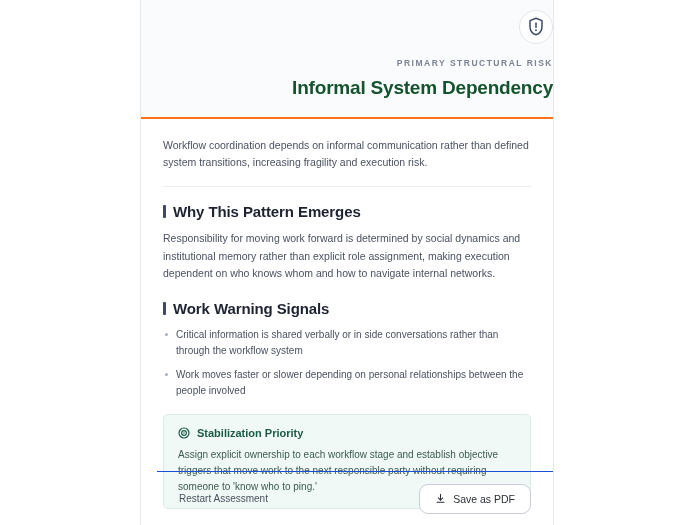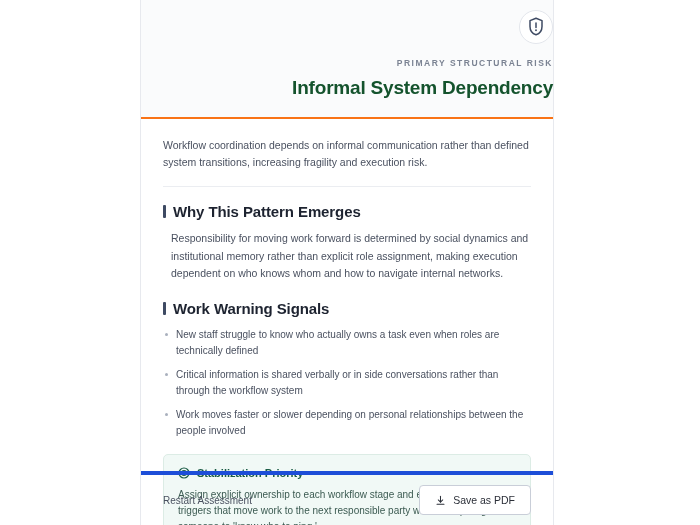--- a/index.html
+++ b/index.html
@@ -102,21 +102,21 @@
     font-weight: bold;
     color: #1d2330;
     letter-spacing: -0.1px;
     text-align: center;
   }
 
   .section-text {
     font-size: 10.5px;
     line-height: 1.65;
     color: #4a5160;
-    margin: 0 0 18px 8px;
+    margin: 0 0 18px 0;
   }
 
   ul.signals {
     list-style: none;
     margin: 0 0 16px 0;
     padding: 0;
   }
   ul.signals li {
     position: relative;
     padding-left: 13px;
@@ -156,45 +156,45 @@
   }
   .callout-text {
     font-size: 10px;
     line-height: 1.6;
     color: #3c5b52;
     margin: 0;
   }
 
   .footer {
     position: absolute;
-    left: 0;
+    left: 16px;
     right: 0;
     bottom: 0;
     height: 54px;
-    border-top: 4px solid #1d4ed8;
+    border-top: 1px solid #1d4ed8;
     display: flex;
     align-items: center;
     justify-content: space-between;
     padding: 0 22px;
     box-sizing: border-box;
   }
 
   .restart-link {
     font-size: 10px;
     color: #4a5160;
     text-decoration: none;
     cursor: pointer;
   }
 
   .pdf-btn {
     display: flex;
     align-items: center;
     gap: 7px;
     border: 1px solid #c9ced8;
-    border-radius: 4px;
+    border-radius: 9px;
     background: #ffffff;
     padding: 8px 15px;
     font-size: 10.5px;
     color: #2b2f38;
     cursor: pointer;
     font-family: "Liberation Sans", sans-serif;
     text-align: right;
   }
 
   .icon {
@@ -232,21 +232,20 @@
         <span class="section-bar"></span>
         <span class="section-title">Why This Pattern Emerges</span>
       </div>
       <p class="section-text">Responsibility for moving work forward is determined by social dynamics and institutional memory rather than explicit role assignment, making execution dependent on who knows whom and how to navigate internal networks.</p>
 
       <div class="section-head">
         <span class="section-bar"></span>
         <span class="section-title">Work Warning Signals</span>
       </div>
       <ul class="signals">
-        <li>New staff struggle to know who actually owns a task even when roles are technically defined</li>
         <li>Critical information is shared verbally or in side conversations rather than through the workflow system</li>
         <li>Work moves faster or slower depending on personal relationships between the people involved</li>
       </ul>
 
       <div class="callout">
         <div class="callout-head">
           <span class="icon">
             <svg width="12" height="12" viewBox="0 0 12 12">
               <circle cx="6" cy="6" r="5" fill="none" stroke="#1b5c46" stroke-width="1.2"></circle>
               <circle cx="6" cy="6" r="2.4" fill="none" stroke="#1b5c46" stroke-width="1.2"></circle>

